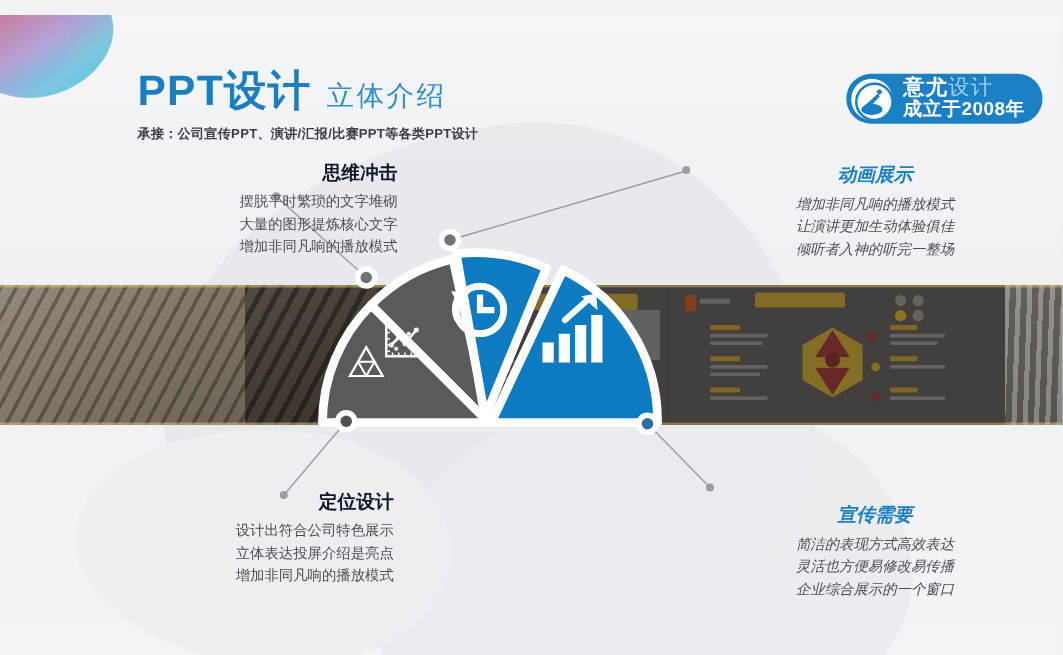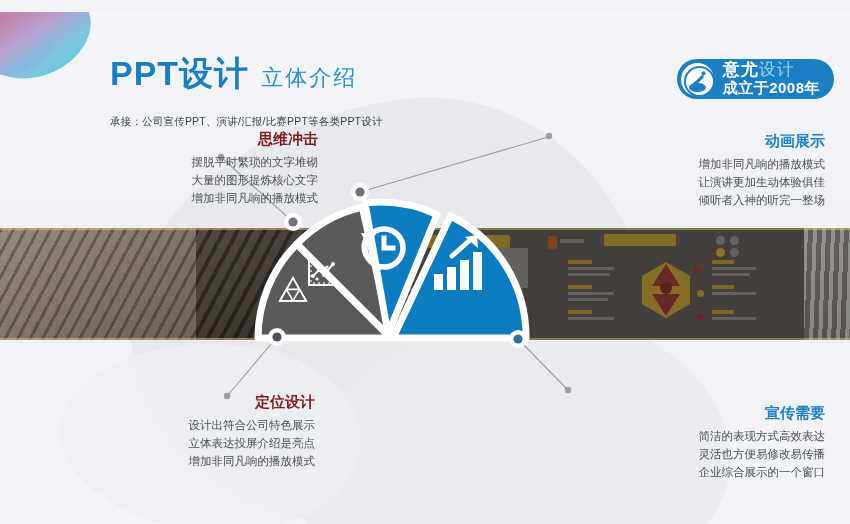--- a/index.html
+++ b/index.html
@@ -69,44 +69,44 @@
 
   
   .blob-wrap{position:absolute;left:-40px;top:-34px;width:170px;height:120px;}
   .blob{position:absolute;inset:0;}
 
   
   .header{position:absolute;left:110px;top:44px;}
   .h-row{display:flex;align-items:baseline;gap:12px;}
   .h-main{font-size:34px;font-weight:bold;color:#1a7fc1;letter-spacing:1px;line-height:1;}
   .h-sub{font-size:22px;color:#2e90cb;letter-spacing:2px;line-height:1;}
-  .h-desc{margin-top:25px;font-size:10.5px;color:#3b3f45;letter-spacing:.2px;font-weight:normal;}
+  .h-desc{margin-top:10px;font-size:10.5px;color:#3b3f45;letter-spacing:.2px;font-weight:bold;}
 
   
   .logo{position:absolute;right:16px;top:47px;height:40px;display:flex;align-items:center;
         background:#1b7fc4;border-radius:20px;padding:0 14px 0 4px;}
   .logo-mark{width:33px;height:33px;border-radius:50%;background:#fff;position:relative;flex:0 0 auto;}
   .logo-mark .inner{position:absolute;left:3px;top:3px;width:27px;height:27px;border-radius:50%;
         border:2px solid #1b7fc4;}
   .logo-txt{margin-left:9px;display:flex;flex-direction:column;justify-content:center;}
   .logo-name{font-size:17px;font-weight:bold;color:#fff;line-height:1.05;letter-spacing:1px;}
   .logo-name .dim{color:#9ed0ef;font-weight:normal;}
   .logo-year{font-size:15px;color:#fff;font-weight:bold;text-align:right;letter-spacing:.5px;line-height:1.2;}
 
   
   .fan{position:absolute;left:236px;top:150px;width:310px;height:190px;}
 
   
   .block{position:absolute;width:250px;}
   .blk-title{font-size:15px;font-weight:bold;line-height:1.2;margin-bottom:6px;}
   .blk-title.blue{color:#1b7fc4;}
-  .blk-title.gray{color:#7f1d1d;}
+  .blk-title.gray{color:#0f172a;}
   .blk-line{font-size:11.5px;color:#4a4e54;line-height:1.55;}
   .ta-right{text-align:right;}
-  .ta-left{text-align:right;}
+  .ta-left{text-align:center;font-style:italic;}
 
   #b-tl{left:68px;top:118px;}
   #b-tr{left:575px;top:120px;}
   #b-bl{left:65px;top:381px;}
   #b-br{left:575px;top:381px;margin-top:11px;}
 
   
   .conn{position:absolute;left:0;top:0;width:850px;height:524px;pointer-events:none;}
 </style>
 </head>

